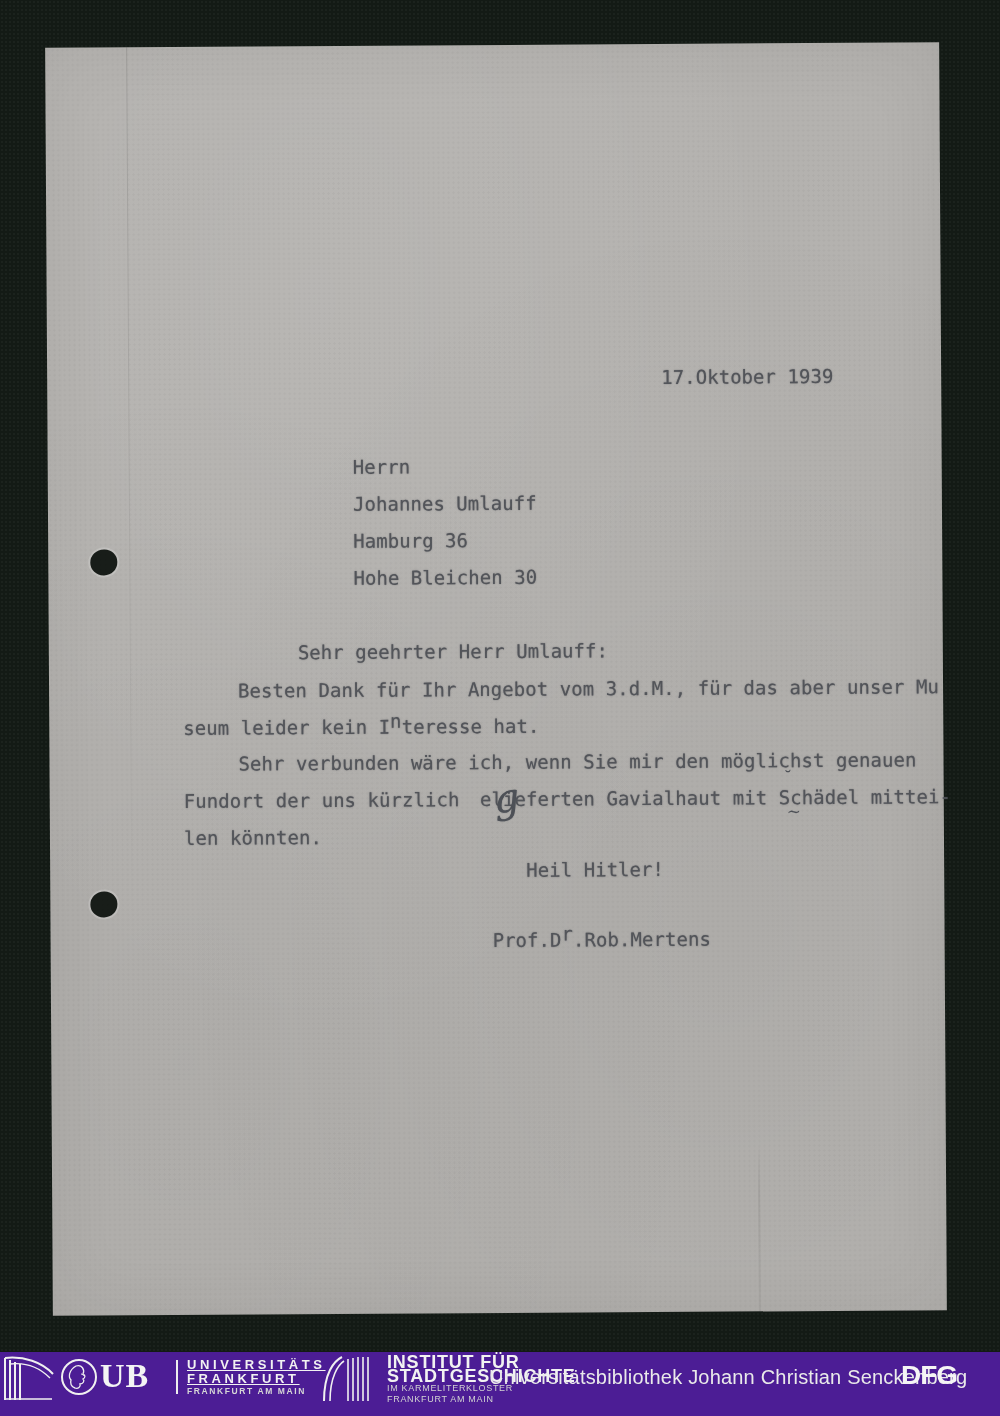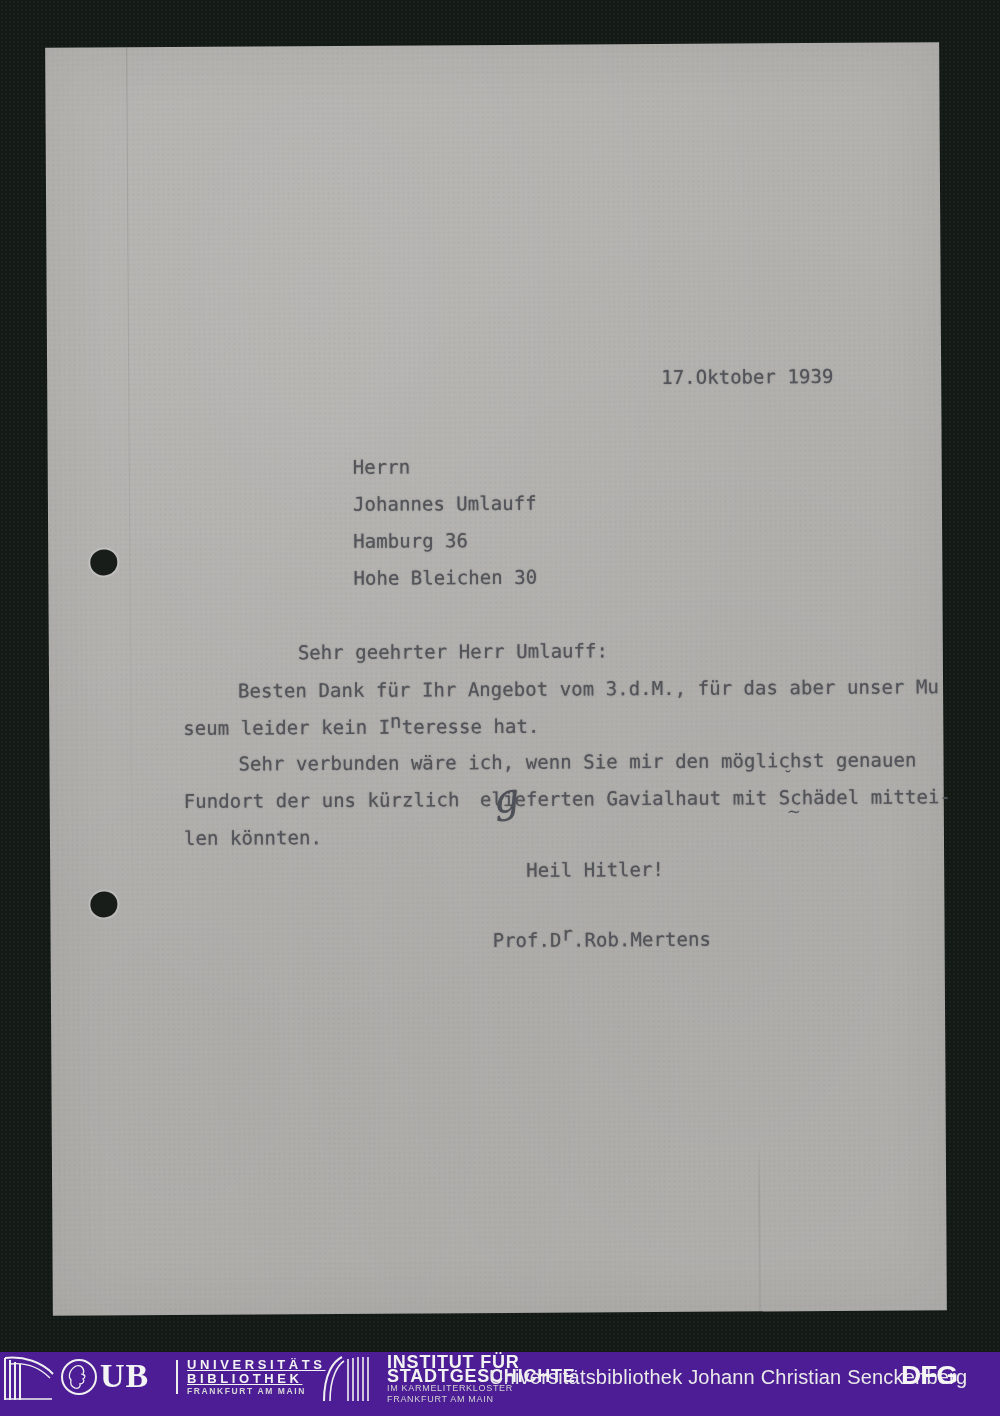--- a/index.html
+++ b/index.html
@@ -210,21 +210,21 @@
       <path d="M18 12 c 6 -2 9 4 7 8 c 3 1 2 4 0 5 c 2 2 0 5 -3 5 c 1 3 -2 5 -5 4 c -4 -1 -5 -5 -4 -8 c -3 -3 -2 -10 5 -14 z" stroke-width="1.3"></path>
       <path d="M23 20 c 1.5 0 2.5 1 2.5 2" stroke-width="1"></path>
     </svg>
   </span>
 
   <span class="ub-abbrev">UB</span>
   <span class="ub-sep"></span>
 
   <div class="ub-text">
     <div class="big">UNIVERSITÄTS</div>
-    <div class="big">BIBLIOTHEK</div>
+    <div class="big">FRANKFURT</div>
     <div class="small">FRANKFURT AM MAIN</div>
   </div>
 
   <span class="inst-arch">
     <svg width="52" height="46" viewBox="0 0 52 46" fill="none" stroke="#f0f0f0">
       <path d="M4 46 C 4 18, 14 6, 22 2" stroke-width="2"></path>
       <path d="M10 46 C 10 22, 18 10, 24 6" stroke-width="1.6"></path>
       <line x1="28" y1="4" x2="28" y2="46" stroke-width="1.6"></line>
       <line x1="33" y1="3" x2="33" y2="46" stroke-width="1.6"></line>
       <line x1="38" y1="2" x2="38" y2="46" stroke-width="1.6"></line>

